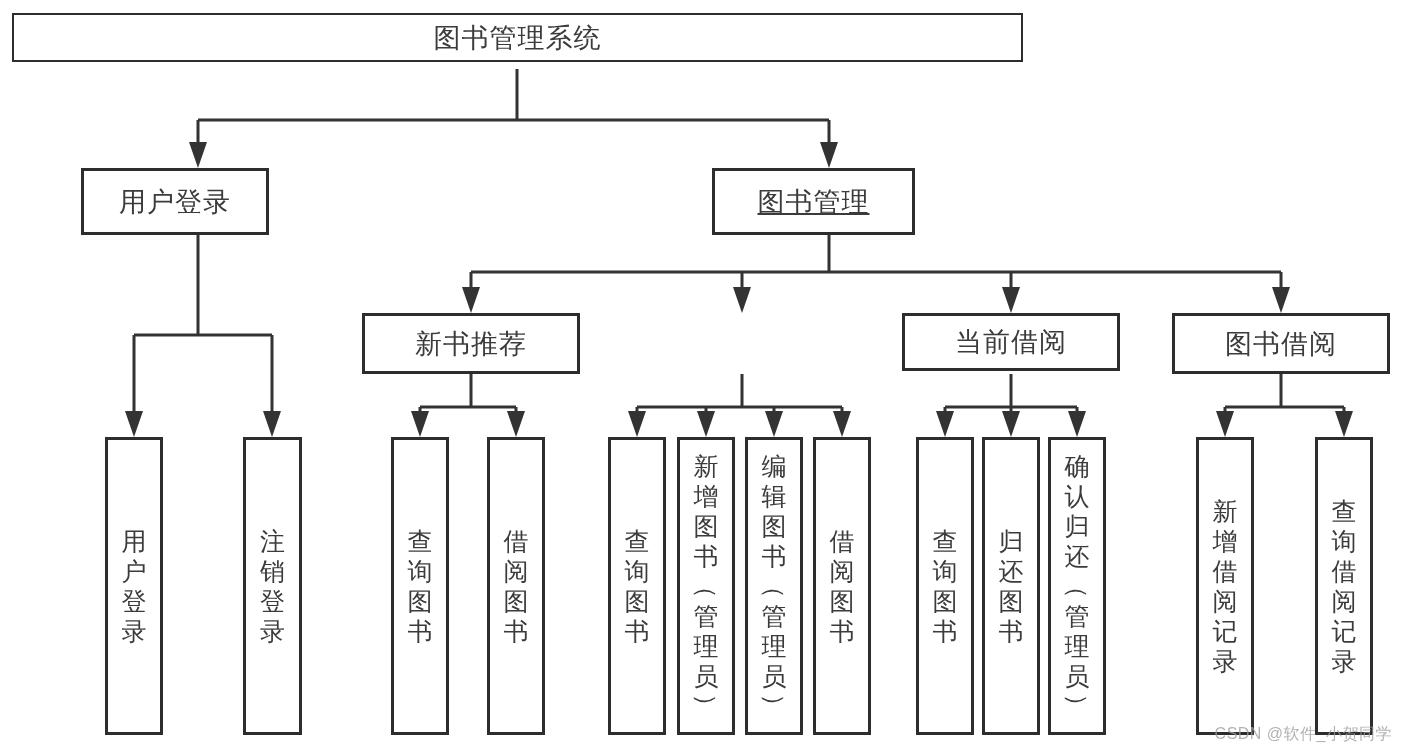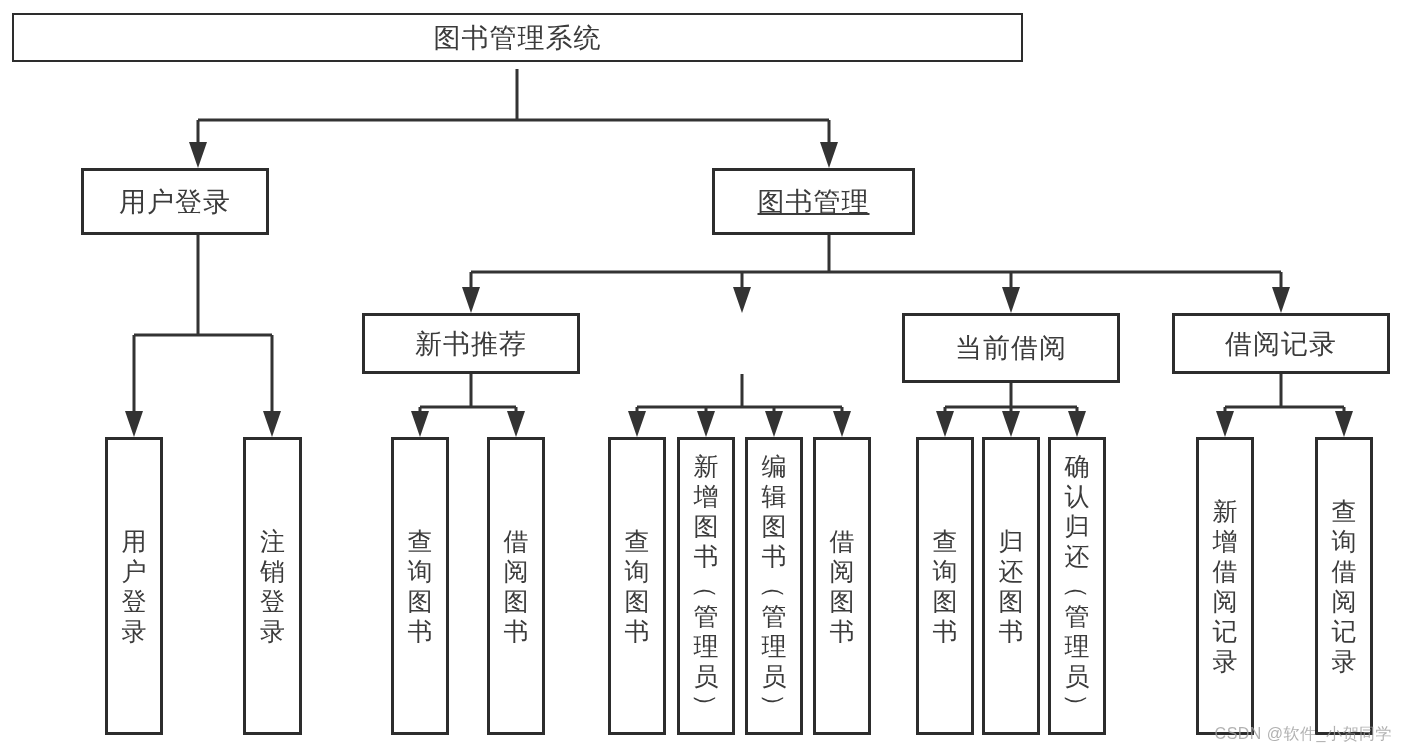--- a/index.html
+++ b/index.html
@@ -97,22 +97,22 @@
       <polygon points="1335,411 1353,411 1344,437"></polygon>
     </g>
   </svg>
 
   <div class="box hnode root" style="left:12px;top:13px;width:1011px;height:49px;">图书管理系统</div>
 
   <div class="box hnode" style="left:81px;top:168px;width:188px;height:67px;">用户登录</div>
   <div class="box hnode" style="left:712px;top:168px;width:203px;height:67px;text-decoration:underline;">图书管理</div>
 
   <div class="box hnode" style="left:362px;top:313px;width:218px;height:61px;">新书推荐</div>
-  <div class="box hnode" style="left:902px;top:313px;width:218px;height:70px;">当前借阅</div>
-  <div class="box hnode" style="left:1172px;top:313px;width:218px;height:61px;">借阅记录</div>
+  <div class="box hnode" style="left:902px;top:313px;width:218px;height:58px;">当前借阅</div>
+  <div class="box hnode" style="left:1172px;top:313px;width:218px;height:61px;">图书借阅</div>
 
   <div class="box leaf" style="left:105px;top:437px;width:58px;height:298px;">
       <span>用</span>
       <span>户</span>
       <span>登</span>
       <span>录</span>
     </div>
   <div class="box leaf" style="left:243px;top:437px;width:59px;height:298px;">
       <span>注</span>
       <span>销</span>

